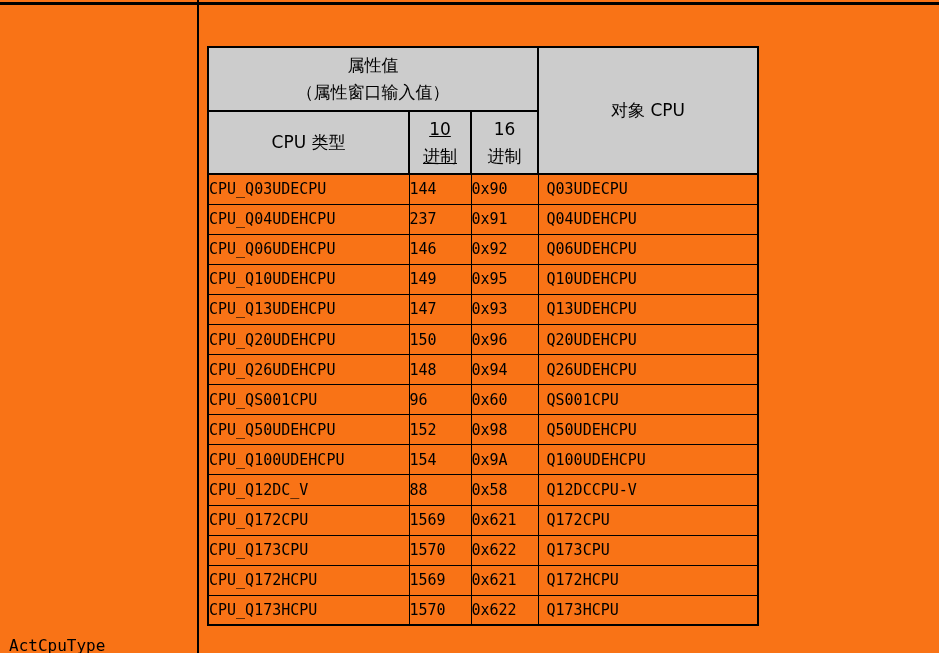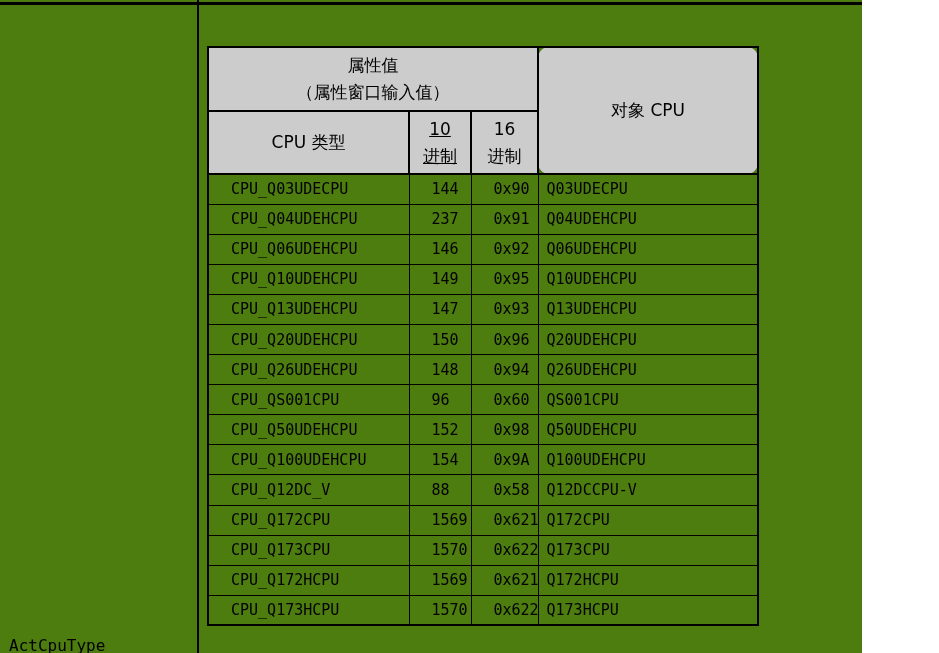--- a/index.html
+++ b/index.html
@@ -1,22 +1,22 @@
 <!DOCTYPE html>
 <html><head>
 <meta charset="utf-8">
 <style>
   * { margin: 0; padding: 0; box-sizing: border-box; }
   html, body { width: 939px; height: 653px; background: #ffffff; }
   .page {
     position: relative;
-    width: 862px;
+    width: 939px;
     height: 653px;
     overflow: hidden;
-    background: #4d7c0f;
+    background: #f97316;
     font-family: "DejaVu Sans", sans-serif;
     color: #000000;
   }
   .top-rule {
     position: absolute;
     left: 0; top: 2px;
     width: 939px; height: 3px;
     background: #000000;
   }
   .left-rule {
@@ -56,21 +56,21 @@
   }
   .cpu-table th.hdr-span { height: 64px; }
   .cpu-table th.hdr-sub { height: 63px; }
   .cpu-table td {
     border: 1.5px solid #000000;
     height: 30.1px;
     font-family: "DejaVu Sans Mono", monospace;
     font-size: 15px;
     text-align: left;
     vertical-align: middle;
-    padding-left: 22px;
+    padding-left: 0;
     white-space: nowrap;
     overflow: hidden;
   }
   .cpu-table td.col-target { padding-left: 8px; margin-top: 42px; }
 </style>
 </head>
 <body>
 
 <div class="page">
 
@@ -83,21 +83,21 @@
         <col class="c2">
         <col class="c3">
         <col class="c4">
     </colgroup>
     <thead>
       <tr>
         <th class="hdr-span" colspan="3" style="background: rgb(204, 204, 204);">
           <div>属性值</div>
           <div>（属性窗口输入值）</div>
         </th>
-        <th rowspan="2" style="background: rgb(204, 204, 204); border-radius: 11px;">对象 CPU</th>
+        <th rowspan="2" style="background: rgb(204, 204, 204);">对象 CPU</th>
       </tr>
       <tr>
         <th class="hdr-sub" style="background: rgb(204, 204, 204); text-align: center;">CPU 类型</th>
         <th class="hdr-sub" style="background: rgb(204, 204, 204); text-decoration: underline;">
           <div>10</div>
           <div>进制</div>
         </th>
         <th class="hdr-sub" style="background: rgb(204, 204, 204); margin-top: 45px;">
           <div>16</div>
           <div>进制</div>

